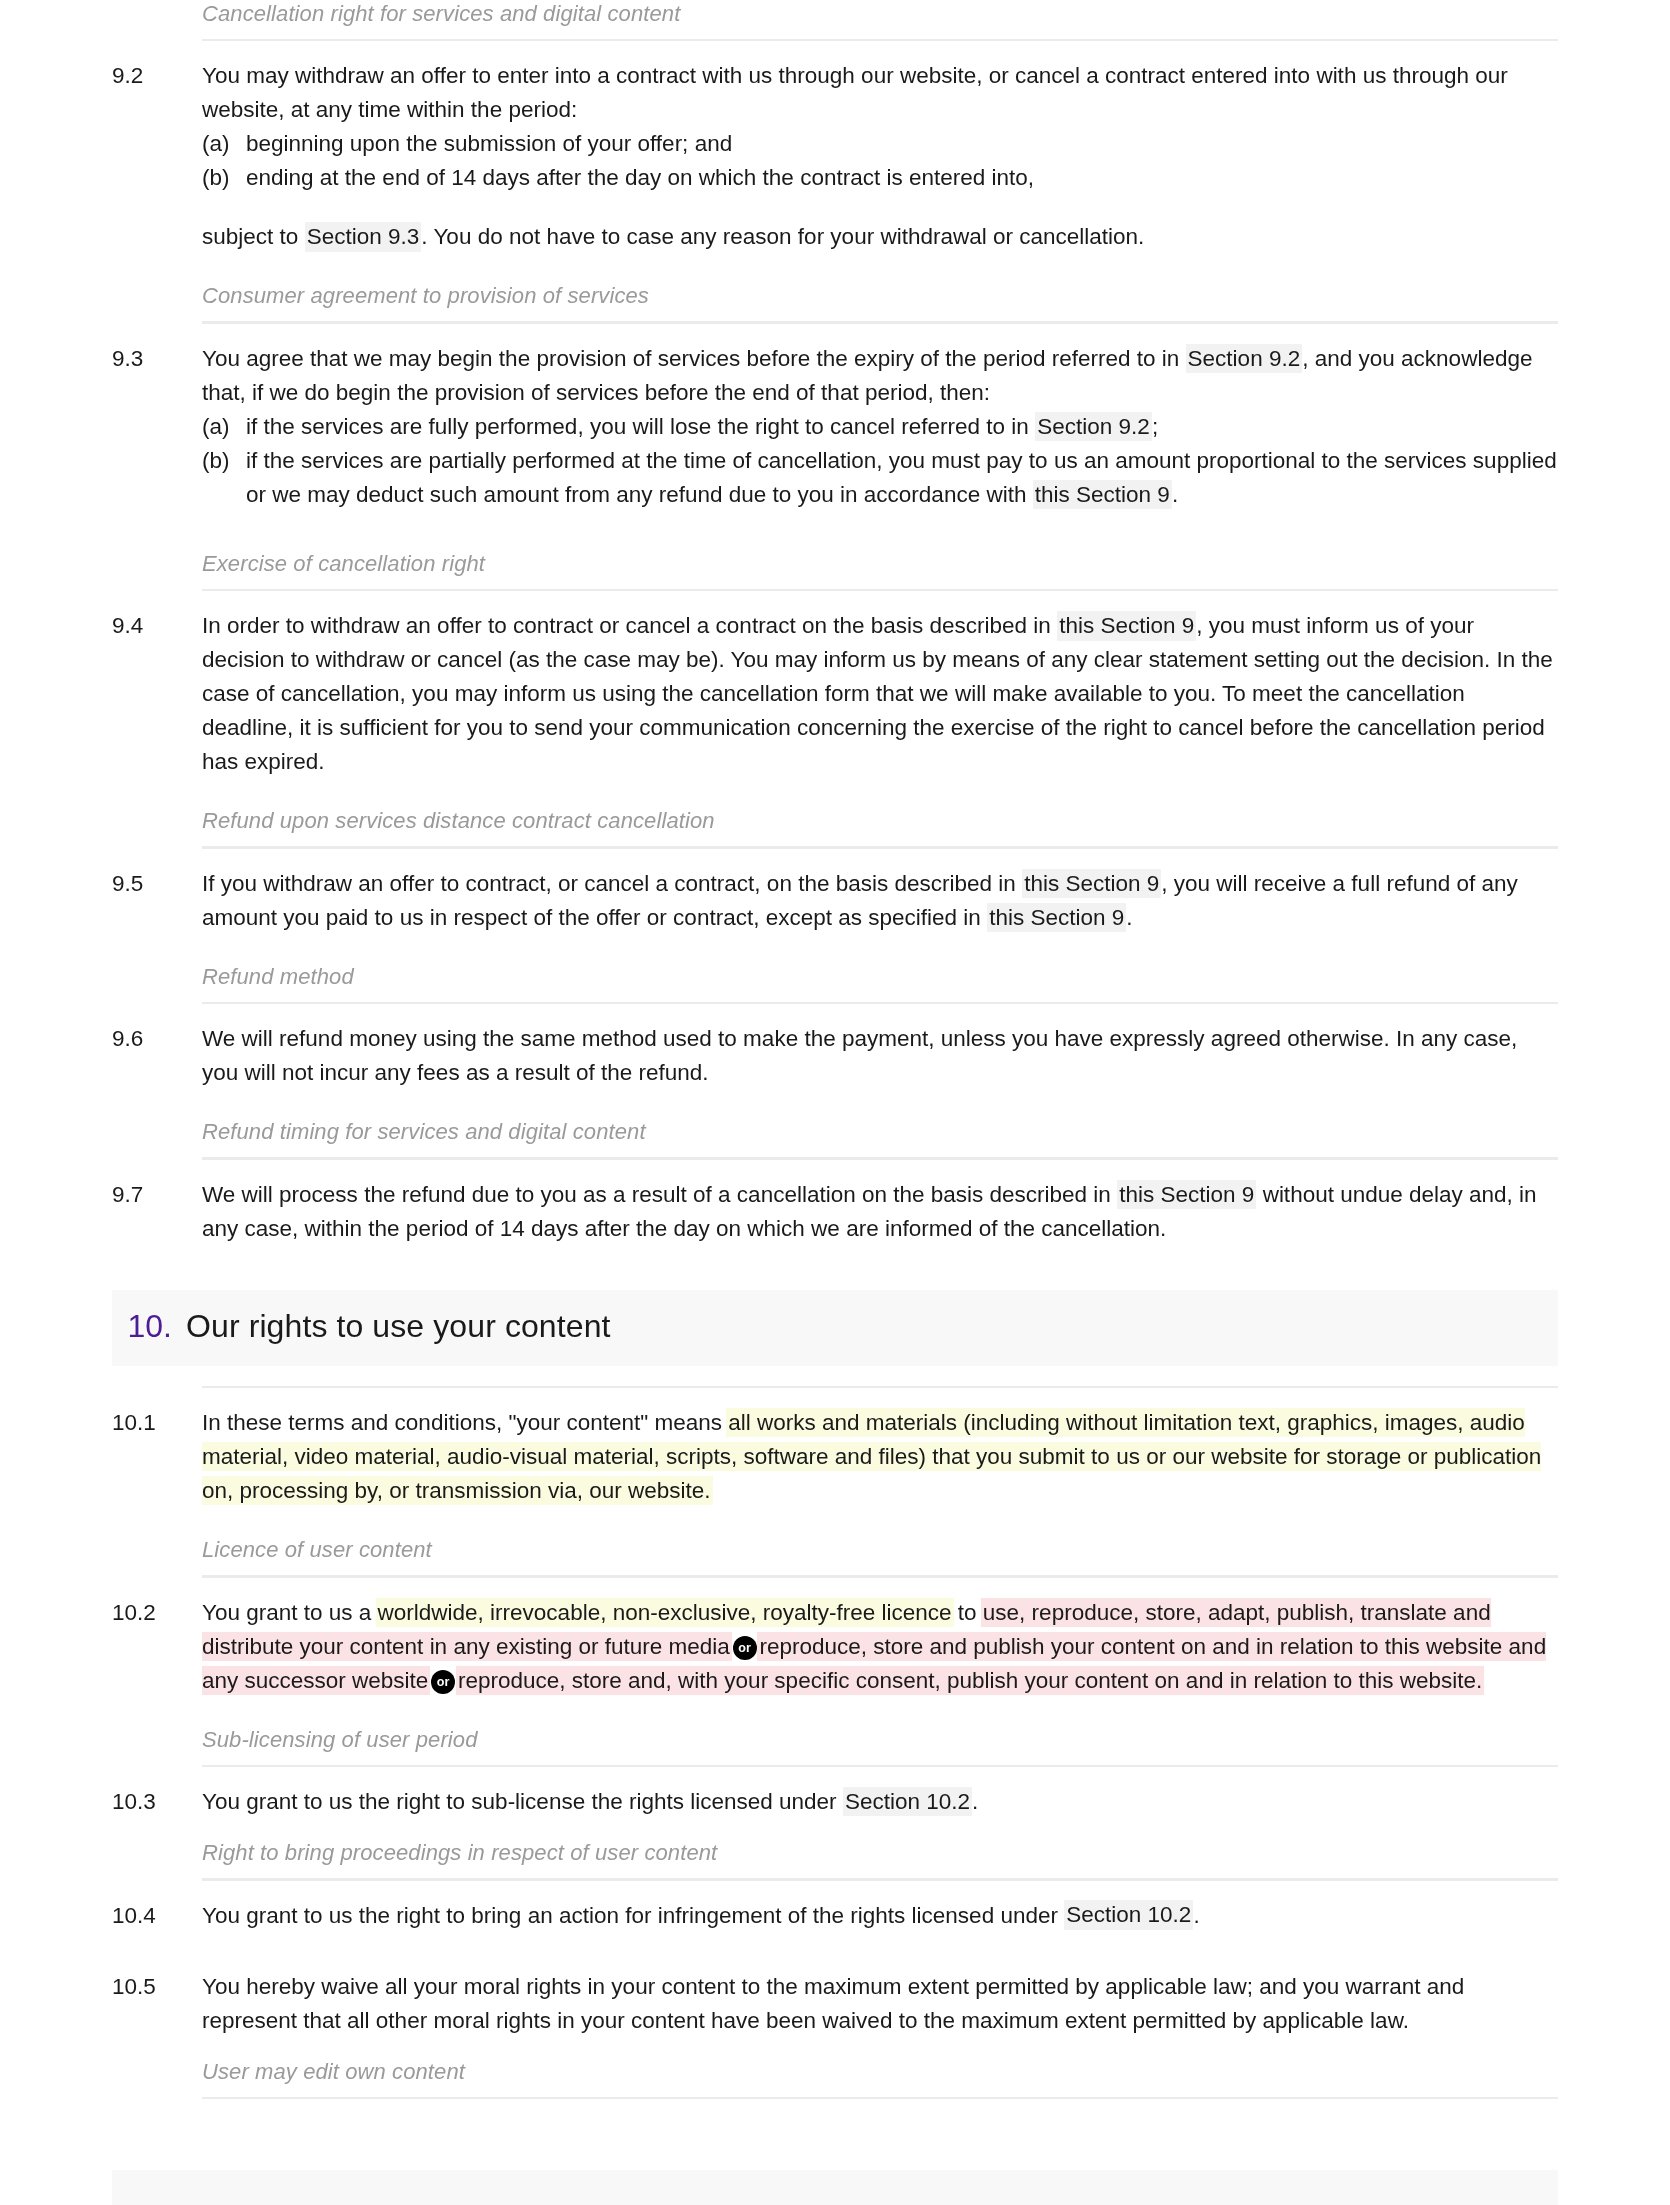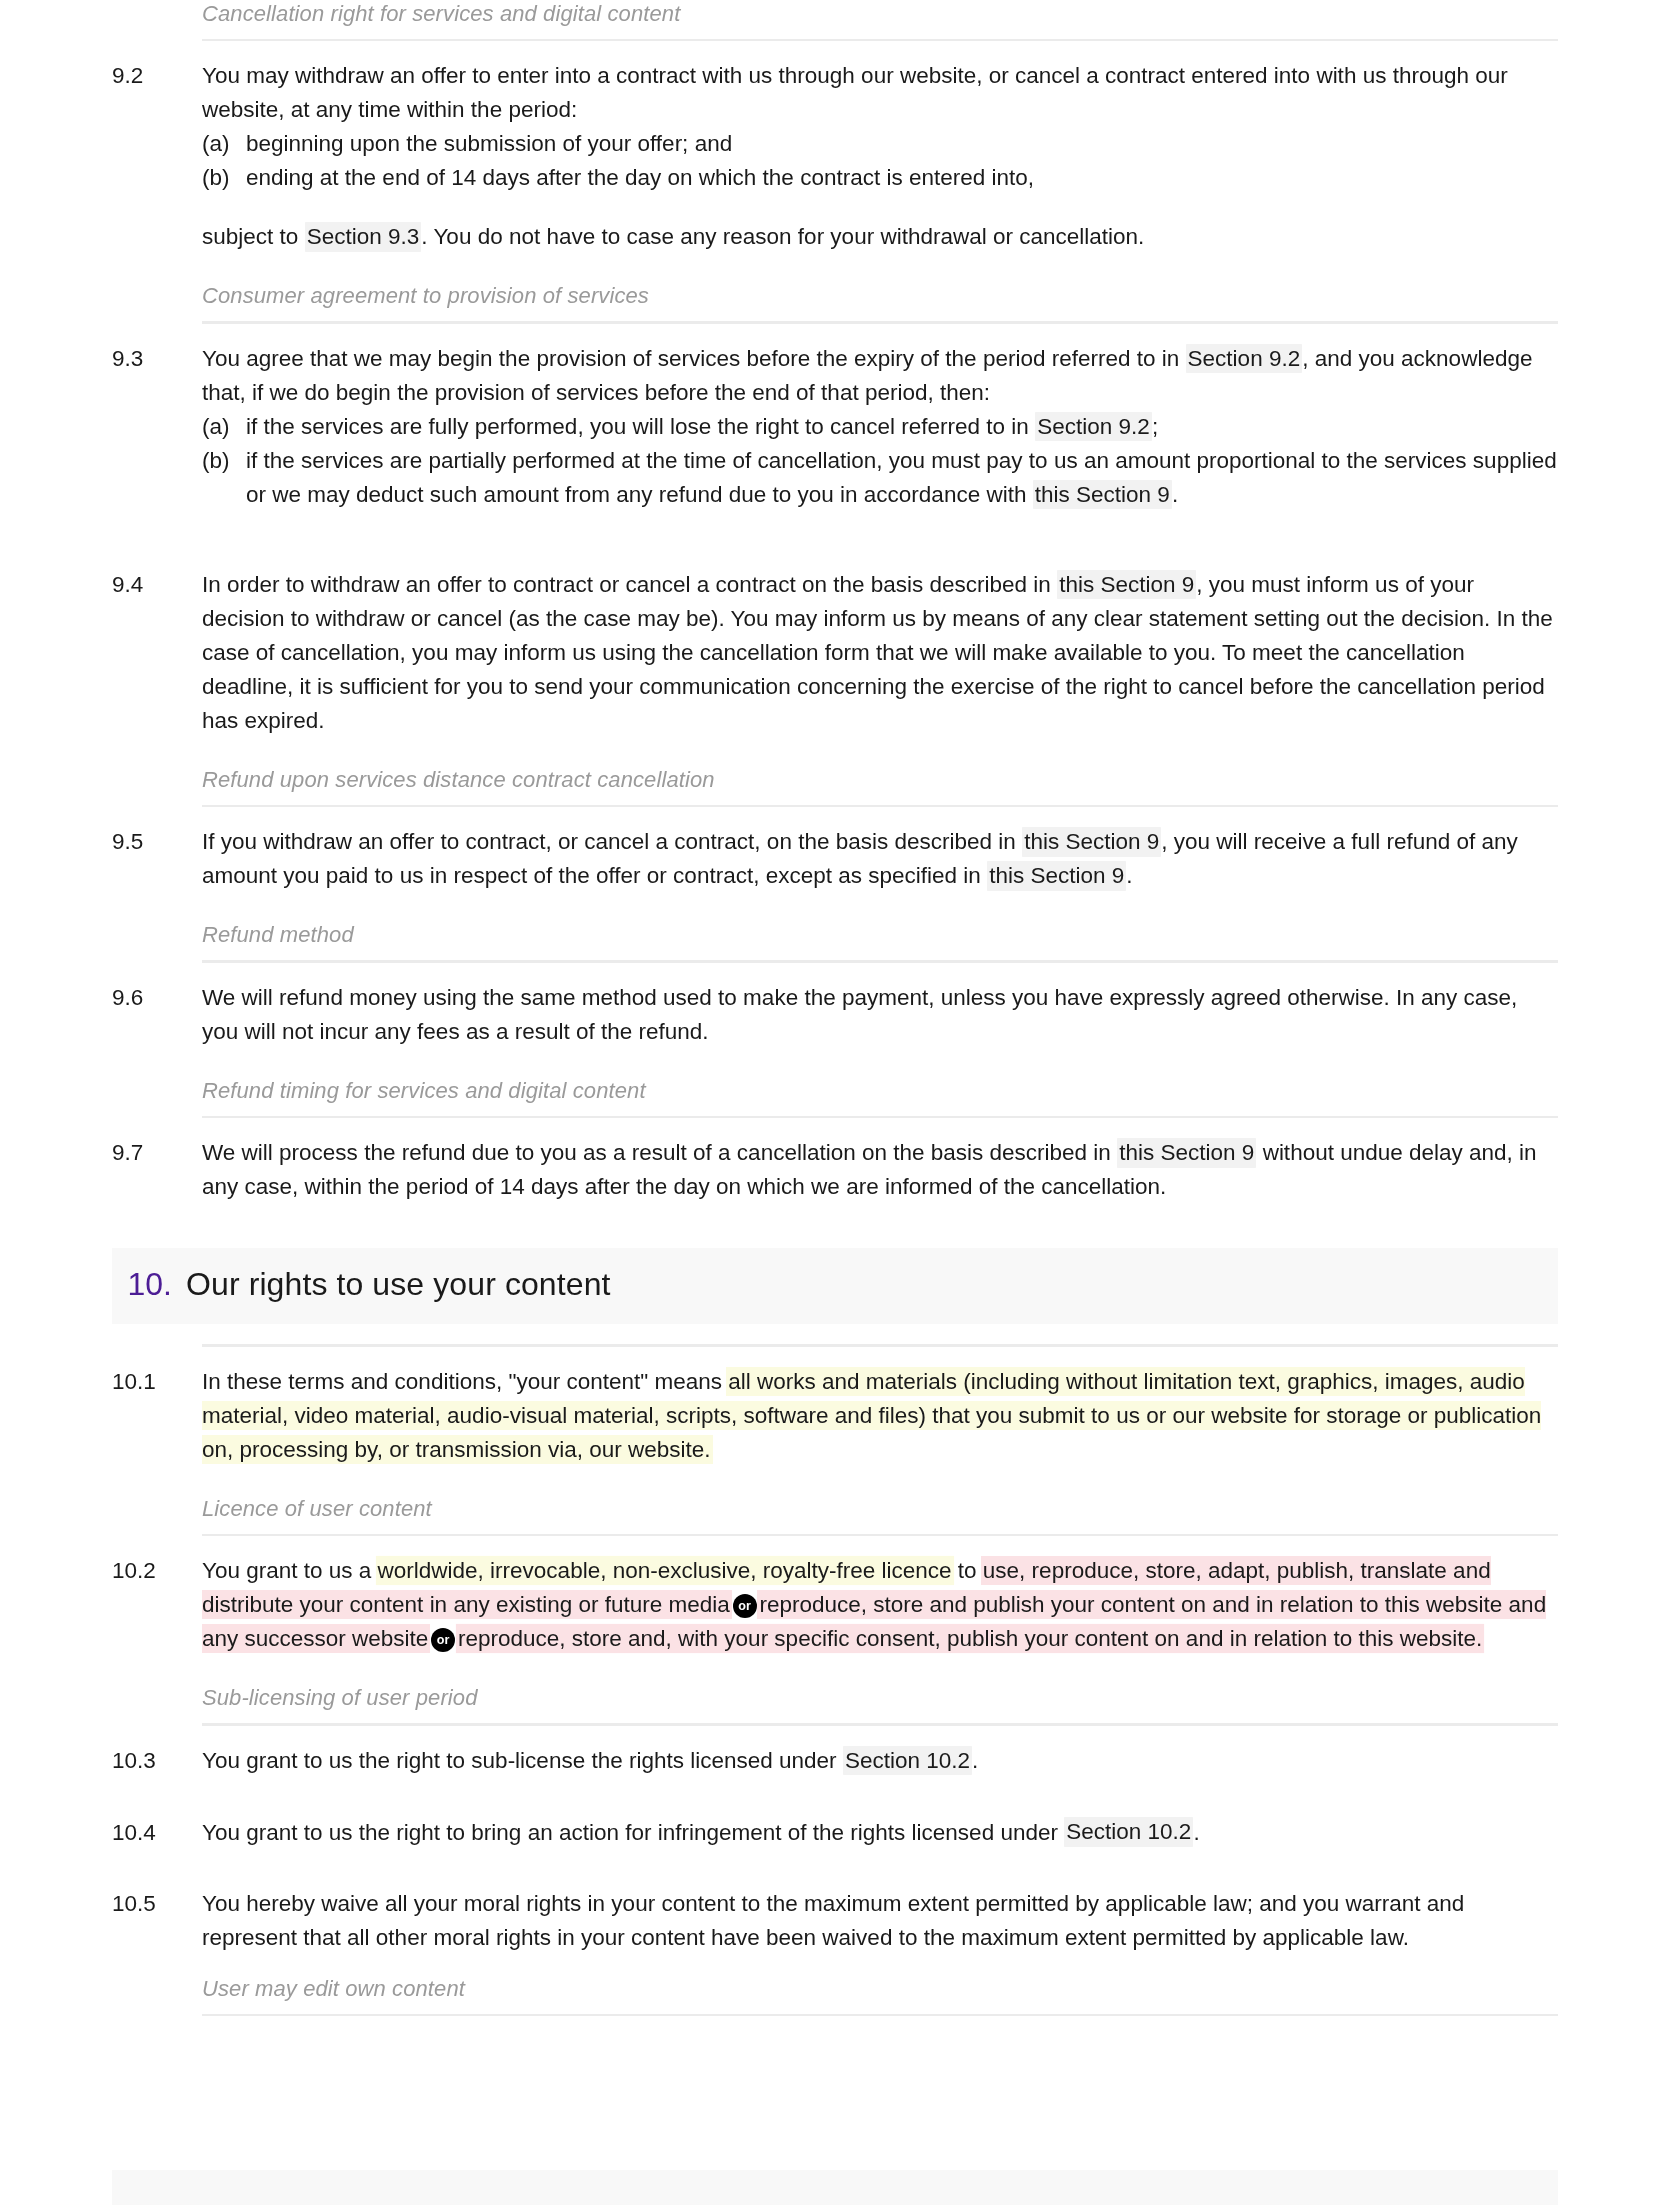--- a/index.html
+++ b/index.html
@@ -195,20 +195,24 @@
         <div class="sub-item">
           <span class="marker">(b)</span>
           <span class="txt"><span>if the services are partially performed at the time of cancellation, you must pay to us an amount proportional to the services supplied or we may deduct such amount from any refund due to you in accordance with </span><span class="ref">this Section 9</span><span>.</span></span>
         </div>
       </div>
     </div>
   </div>
 
   <div class="spacer-54"></div>
 
+  <div class="subhead-block">
+    <div class="subhead">Exercise of cancellation right</div>
+    <div class="rule"></div>
+  </div>
 
   <div class="clause">
     <div class="num">9.4</div>
     <div class="body">
       <p><span>In order to withdraw an offer to contract or cancel a contract on the basis described in </span><span class="ref">this Section 9</span><span>, you must inform us of your decision to withdraw or cancel (as the case may be). You may inform us by means of any clear statement setting out the decision. In the case of cancellation, you may inform us using the cancellation form that we will make available to you. To meet the cancellation deadline, it is sufficient for you to send your communication concerning the exercise of the right to cancel before the cancellation period has expired.</span></p>
     </div>
   </div>
 
   <div class="spacer-40"></div>
 
@@ -293,20 +297,24 @@
 
   <div class="clause">
     <div class="num">10.3</div>
     <div class="body">
       <p><span>You grant to us the right to sub-license the rights licensed under </span><span class="ref">Section 10.2</span><span>.</span></p>
     </div>
   </div>
 
   <div class="spacer-28"></div>
 
+  <div class="subhead-block">
+    <div class="subhead">Right to bring proceedings in respect of user content</div>
+    <div class="rule"></div>
+  </div>
 
   <div class="clause">
     <div class="num">10.4</div>
     <div class="body">
       <p><span>You grant to us the right to bring an action for infringement of the rights licensed under </span><span class="ref">Section 10.2</span><span>.</span></p>
     </div>
   </div>
 
   <div class="spacer-28"></div>
 

